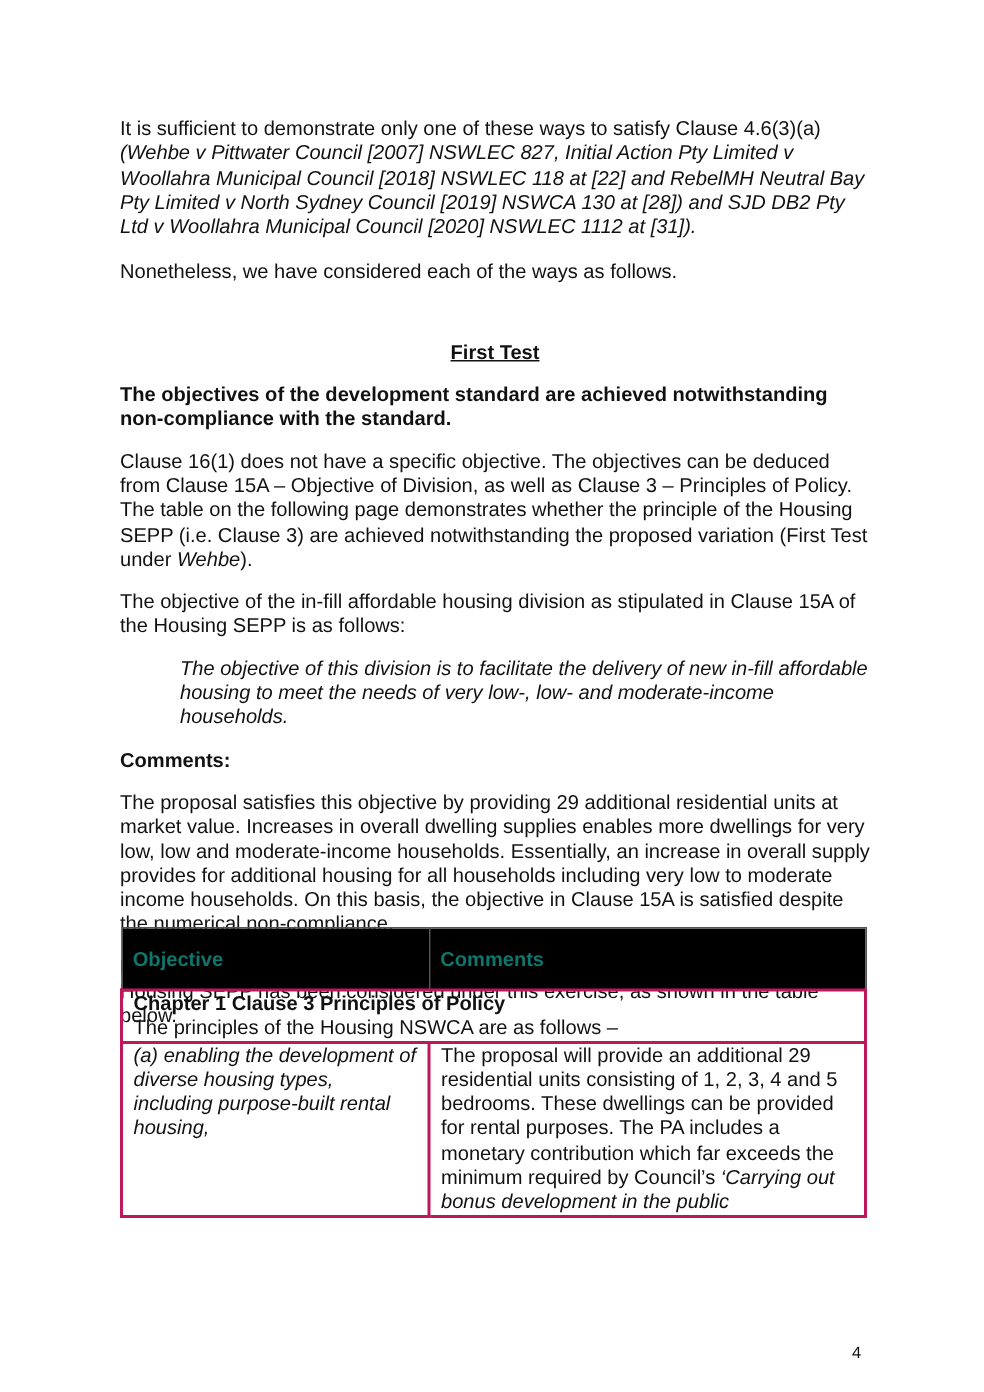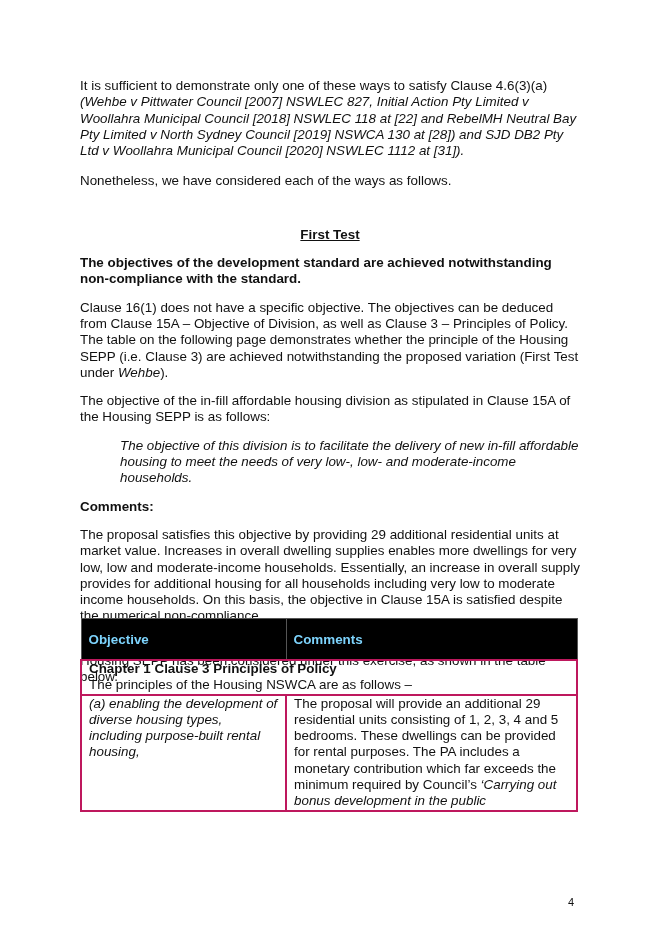--- a/index.html
+++ b/index.html
@@ -10,21 +10,21 @@
     .p1 { margin-bottom: 14px; }
     .p2 { margin-bottom: 37px; }
     .heading { font-weight: bold; text-decoration: underline; margin-bottom: 12px; text-align: center; }
     .bold { font-weight: bold; }
     .p-bold { margin-bottom: 12px; }
     .p-std { margin-bottom: 12px; }
     .quote { font-style: italic; margin: 0 0 12px 40px; }
     i { }
     table.obj { position: absolute; left: 80px; top: 618px; width: 498px; border-collapse: collapse;
       font-size: 13.4px; }
-    table.obj th { background: #000; color: #7dd3fc; text-align: left; font-weight: bold;
+    table.obj th { background: #000; color: #0f766e; text-align: left; font-weight: bold;
       padding: 0 7px; height: 40px; border: 1px solid #555; }
     table.obj td { border: 2px solid #be185d; vertical-align: top; padding: 0 7px; line-height: 16.3px; }
     td.section { padding: 13px 7px 12px 7px; }
     td.obj-cell { width: 189px; font-style: italic; padding-top: 4px; }
     td.cmt-cell { padding-top: 4px; padding-bottom: 3px; }
     .page-num { position: absolute; left: 568px; top: 896px; font-size: 11px; }
   </style>
 </head>
 <body>
 

